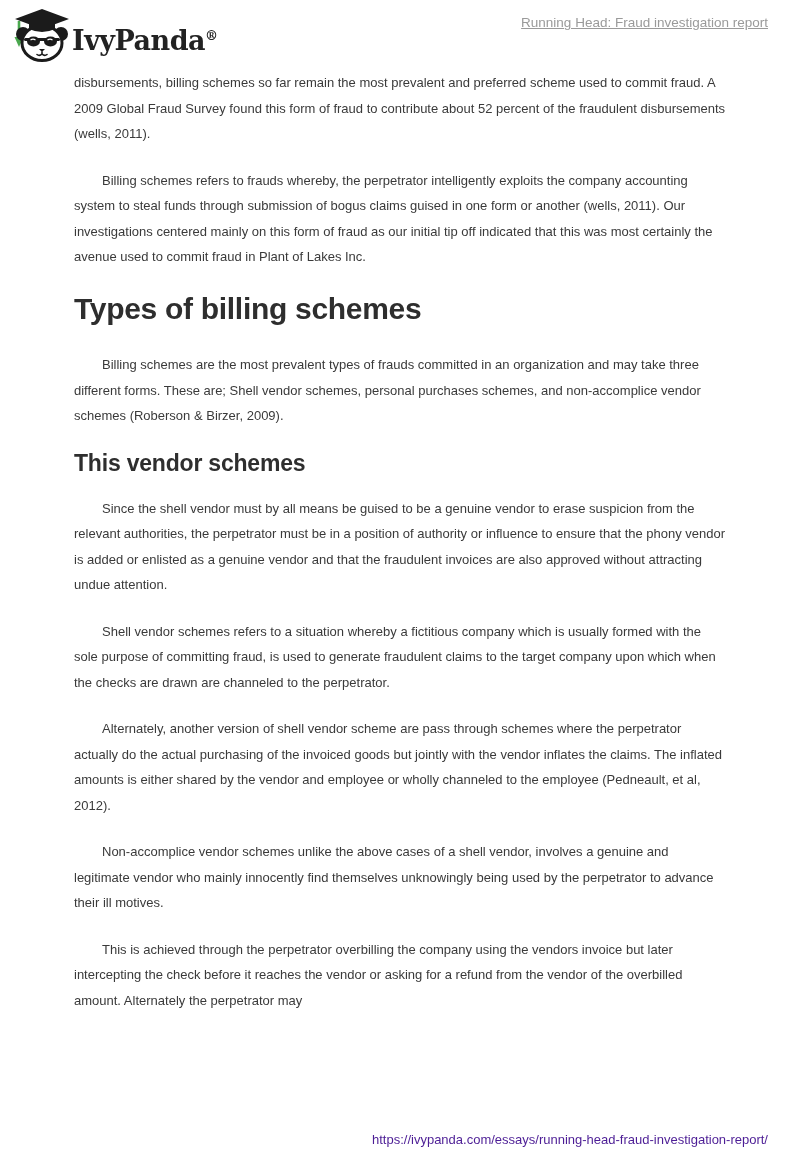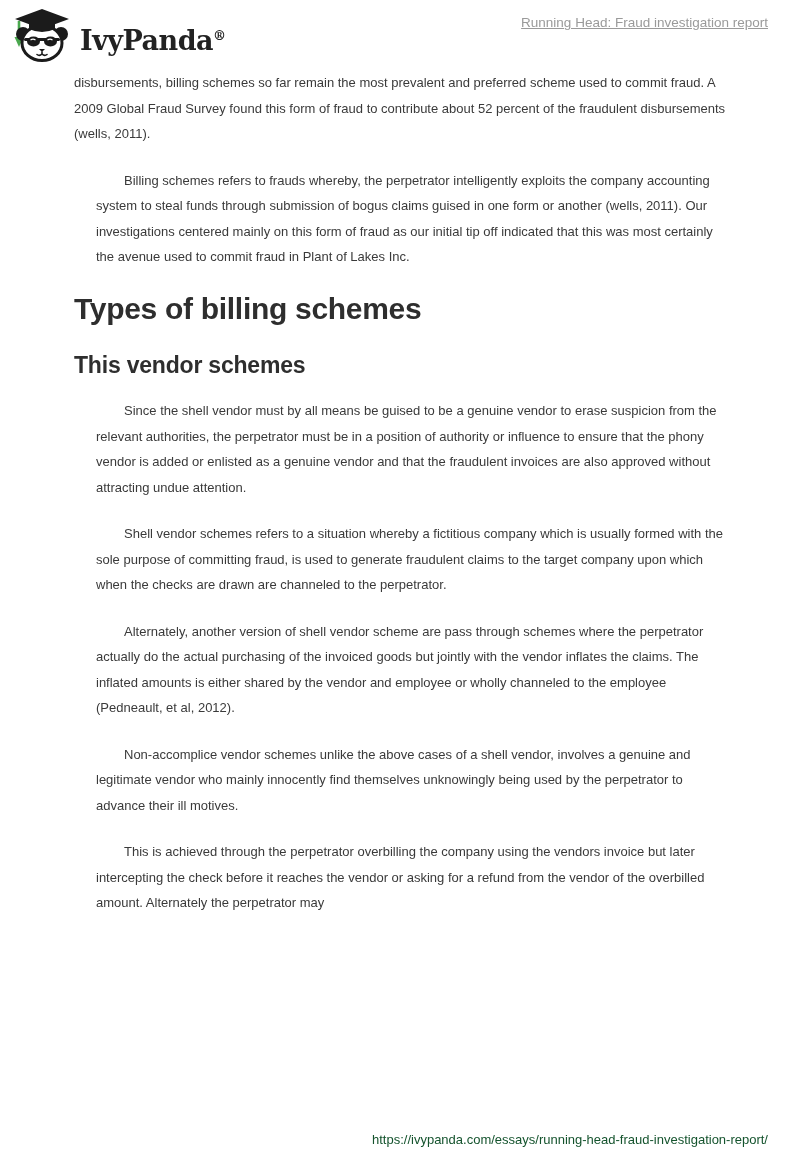--- a/index.html
+++ b/index.html
@@ -8,53 +8,53 @@
     width:800px; height:1160px;
     position:relative;
     font-family:"Liberation Sans", sans-serif;
     color:#383838;
     overflow:hidden;
   }
   .page-header {
     position:absolute; top:8px; left:10px; right:32px;
     display:flex; justify-content:space-between; align-items:flex-start;
   }
-  .brand { display:flex; align-items:center; gap:8px; cursor:pointer; }
+  .brand { display:flex; align-items:center; cursor:pointer; }
   .brand-name {
     font-family:"DejaVu Serif","Liberation Serif",serif;
     font-weight:bold; font-size:27px; color:#222222; letter-spacing:-0.5px;
     line-height:1; margin-top:10px;
   }
   .brand-reg {
     font-family:"DejaVu Serif","Liberation Serif",serif;
     font-weight:bold; font-size:13px; color:#222222;
     vertical-align:super; line-height:1;
   }
   .running-head {
     font-size:13.5px; color:#9a9a9a; margin-top:7px;text-decoration:underline;
   }
   .content {
     position:absolute; left:74px; top:70px; width:652px;
   }
   .content p {
     font-size:13px; line-height:25.5px; color:#3a3a3a;
     margin:0 0 21px 0;
   }
-  .content p.indent { text-indent:28px;margin-left:22px; }
+  .content p.indent { text-indent:28px; }
   .content h1 {
     font-size:30px; line-height:1.15; color:#2e2e2e; font-weight:bold;
     margin:22px 0 26px 0; letter-spacing:-0.3px;
   }
   .content h2 {
     font-size:23px; line-height:1.15; color:#2e2e2e; font-weight:bold;
     margin:21px 0 20px 0; letter-spacing:-0.2px;
   }
   .page-footer {
     position:absolute; right:32px; bottom:13px;
-    font-size:13px; color:#14532d; text-align:right;
+    font-size:13px; color:#4c1d95; text-align:right;
   }
   .logo-svg { display:block; }
 </style>
 </head>
 <body>
 
 <header class="page-header">
   <div class="brand">
     <svg class="logo-svg" width="62" height="54" viewBox="0 0 62 54" xmlns="http://www.w3.org/2000/svg" aria-hidden="true">
 
@@ -81,20 +81,21 @@
     </svg>
     <div class="brand-name"><span>IvyPanda</span><span class="brand-reg">®</span></div>
   </div>
   <div class="running-head">Running Head: Fraud investigation report</div>
 </header>
 
 <main class="content">
   <p>disbursements, billing schemes so far remain the most prevalent and preferred scheme used to commit fraud. A 2009 Global Fraud Survey found this form of fraud to contribute about 52 percent of the fraudulent disbursements (wells, 2011).</p>
   <p class="indent">Billing schemes refers to frauds whereby, the perpetrator intelligently exploits the company accounting system to steal funds through submission of bogus claims guised in one form or another (wells, 2011). Our investigations centered mainly on this form of fraud as our initial tip off indicated that this was most certainly the avenue used to commit fraud in Plant of Lakes Inc.</p>
   <h1>Types of billing schemes</h1>
+  <p class="indent">Billing schemes are the most prevalent types of frauds committed in an organization and may take three different forms. These are; Shell vendor schemes, personal purchases schemes, and non-accomplice vendor schemes (Roberson &amp; Birzer, 2009).</p>
   <h2>This vendor schemes</h2>
   <p class="indent">Since the shell vendor must by all means be guised to be a genuine vendor to erase suspicion from the relevant authorities, the perpetrator must be in a position of authority or influence to ensure that the phony vendor is added or enlisted as a genuine vendor and that the fraudulent invoices are also approved without attracting undue attention.</p>
   <p class="indent">Shell vendor schemes refers to a situation whereby a fictitious company which is usually formed with the sole purpose of committing fraud, is used to generate fraudulent claims to the target company upon which when the checks are drawn are channeled to the perpetrator.</p>
   <p class="indent">Alternately, another version of shell vendor scheme are pass through schemes where the perpetrator actually do the actual purchasing of the invoiced goods but jointly with the vendor inflates the claims. The inflated amounts is either shared by the vendor and employee or wholly channeled to the employee (Pedneault, et al, 2012).</p>
   <p class="indent">Non-accomplice vendor schemes unlike the above cases of a shell vendor, involves a genuine and legitimate vendor who mainly innocently find themselves unknowingly being used by the perpetrator to advance their ill motives.</p>
   <p class="indent">This is achieved through the perpetrator overbilling the company using the vendors invoice but later intercepting the check before it reaches the vendor or asking for a refund from the vendor of the overbilled amount. Alternately the perpetrator may</p>
 </main>
 
 <footer class="page-footer">
   <span>https://ivypanda.com/essays/running-head-fraud-investigation-report/</span>

